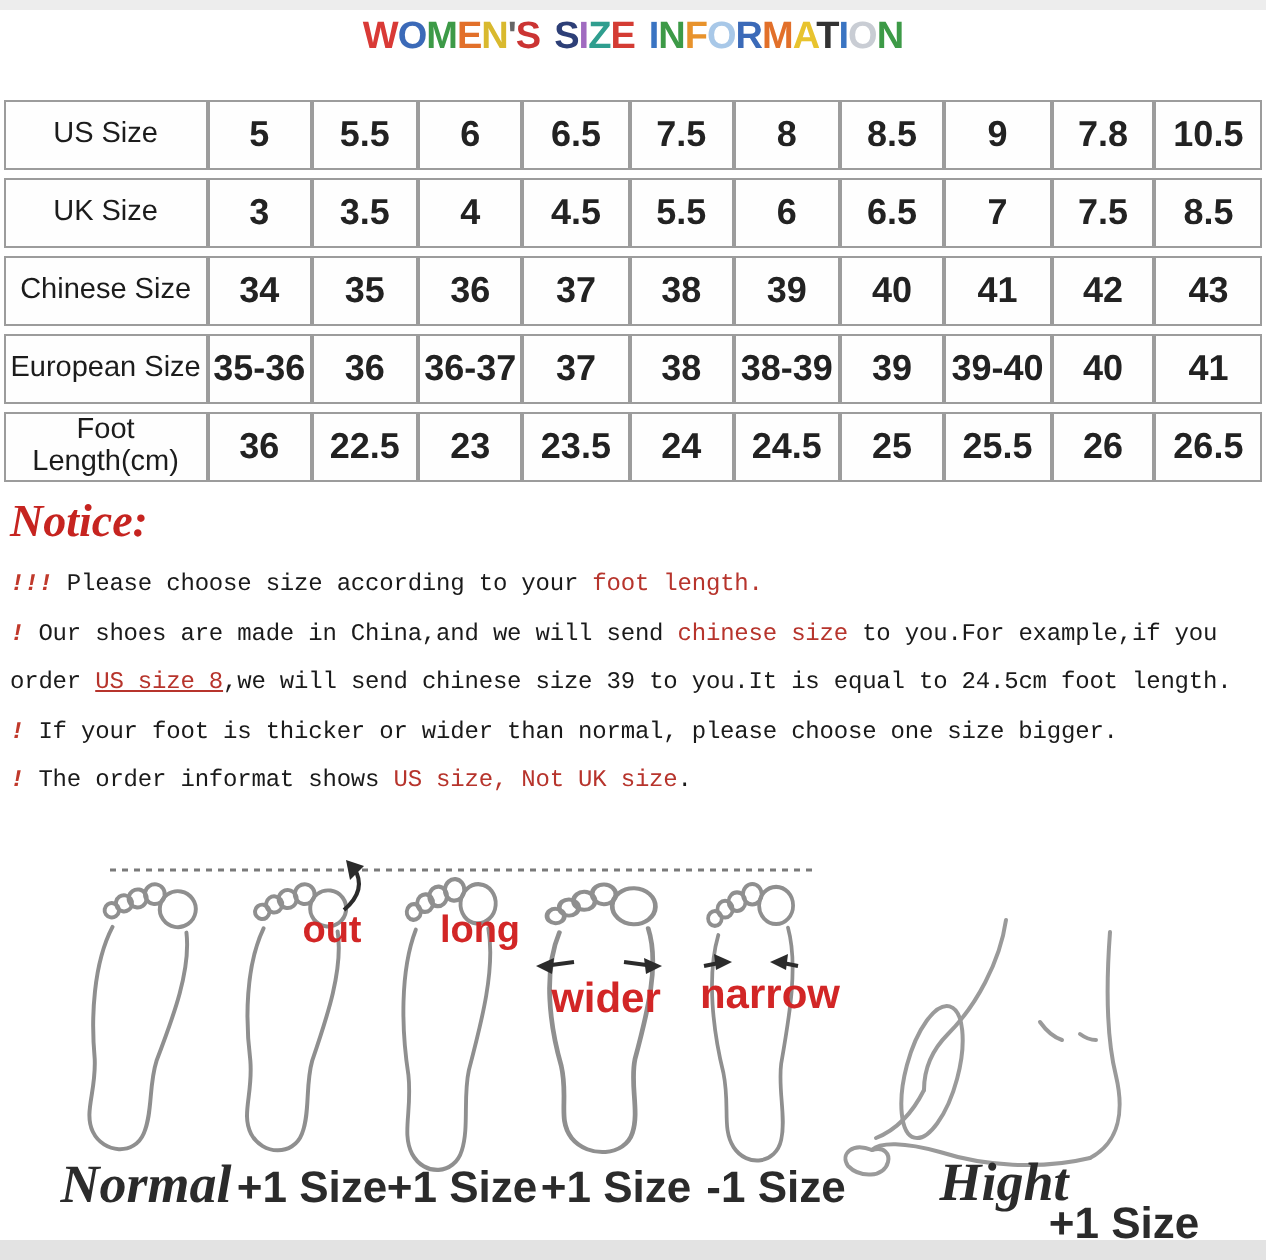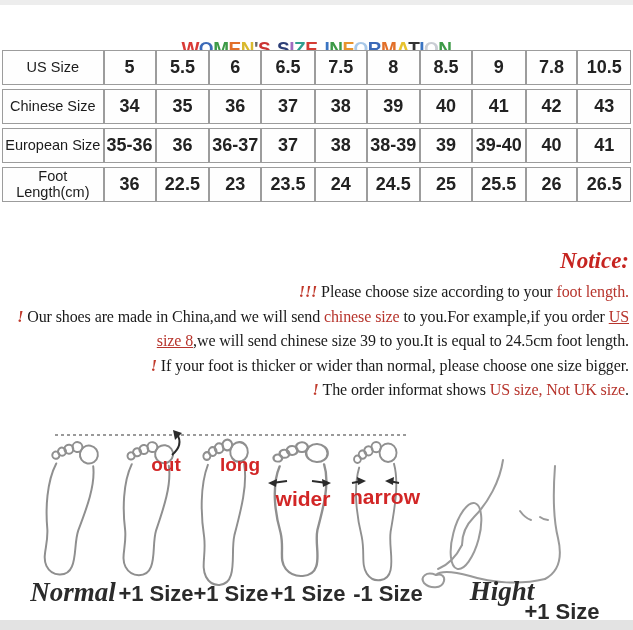--- a/index.html
+++ b/index.html
@@ -3,33 +3,33 @@
 <meta charset="utf-8">
 <style>
   html,body{margin:0;padding:0;}
   body{font-family:"Liberation Sans",sans-serif;background:#fff;}
   .page{position:relative;width:633px;height:630px;background:#ffffff;overflow:hidden;}
   .edge-strip-top{position:absolute;top:0;left:0;width:100%;height:5px;background:#ededed;}
   .edge-strip-bottom{position:absolute;bottom:0;left:0;width:100%;height:10px;background:#e3e3e3;}
 
   
   .title-wrap{position:absolute;top:8px;left:0;width:100%;text-align:center;}
-  .title{font-size:19px;font-weight:bold;letter-spacing:-0.5px;font-family:"Liberation Sans",sans-serif;margin-top:30px;}
+  .title{font-size:19px;font-weight:bold;letter-spacing:-0.5px;font-family:"Liberation Sans",sans-serif;}
   .title .sp{display:inline-block;width:7px;}
 
   
   .size-table{position:absolute;top:46px;left:2px;width:629px;border-collapse:separate;border-spacing:0 4px;}
   .size-table th,.size-table td{border:1px solid #9c9c9c;background:#fefefe;text-align:center;vertical-align:middle;height:33px;padding:0 2px;}
   .size-table th{width:100px;font-size:14.5px;font-weight:normal;color:#1c1c1c;line-height:1.1;}
   .size-table td{width:50px;font-size:18px;font-weight:600;color:#222;font-family:"Liberation Sans",sans-serif;}
 
   
-  .notice{position:absolute;top:248px;left:5px;right:4px;font-family:"Liberation Serif",serif;color:#1a1a1a;text-align:right;}
+  .notice{position:absolute;top:248px;left:5px;right:4px;font-family:"Liberation Serif",serif;color:#1a1a1a;}
   .notice-heading{color:#c62420;font-size:23px;font-weight:bold;font-style:italic;margin:0 0 6px 0;}
-  .notice-line{margin:0;font-size:16px;line-height:24.5px;letter-spacing:-0.1px;}
+  .notice-line{margin:0;font-size:12px;line-height:24.5px;letter-spacing:-0.1px;font-family:Liberation Mono, monospace;}
   .seg-mark{color:#c0392b;font-style:italic;font-weight:bold;}
   .seg-plain{color:#1a1a1a;}
   .seg-red{color:#b7342c;}
   .seg-red-underline{color:#b7342c;text-decoration:underline;}
 
   
   .diagram{position:absolute;top:413px;left:0;width:633px;height:217px;}
   svg text{font-family:"Liberation Sans",sans-serif;}
   .red-lbl{fill:#d22626;font-weight:bold;}
   .black-lbl{fill:#2b2b2b;font-weight:bold;}
@@ -52,20 +52,33 @@
           <td>5</td>
           <td>5.5</td>
           <td>6</td>
           <td>6.5</td>
           <td>7.5</td>
           <td>8</td>
           <td>8.5</td>
           <td>9</td>
           <td>7.8</td>
           <td>10.5</td>
+        </tr>
+        <tr>
+          <th>UK Size</th>
+          <td>3</td>
+          <td>3.5</td>
+          <td>4</td>
+          <td>4.5</td>
+          <td>5.5</td>
+          <td>6</td>
+          <td>6.5</td>
+          <td>7</td>
+          <td>7.5</td>
+          <td>8.5</td>
         </tr>
         <tr>
           <th>Chinese Size</th>
           <td>34</td>
           <td>35</td>
           <td>36</td>
           <td>37</td>
           <td>38</td>
           <td>39</td>
           <td>40</td>

